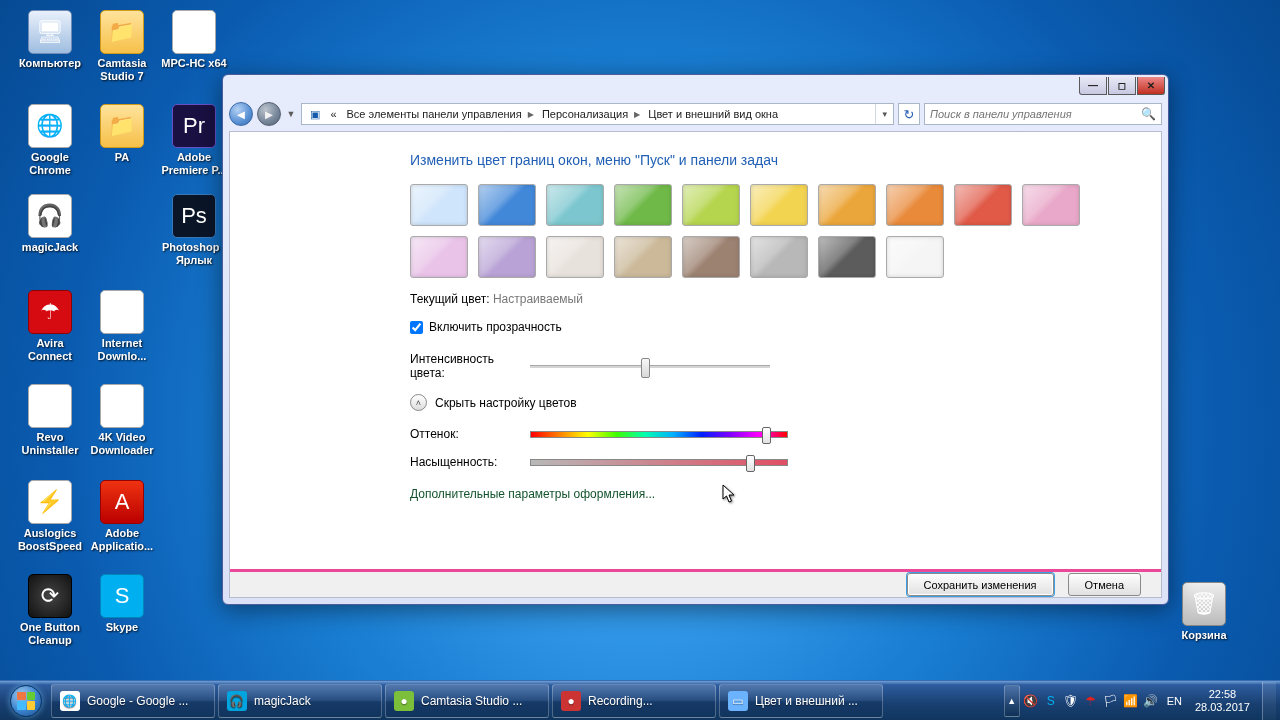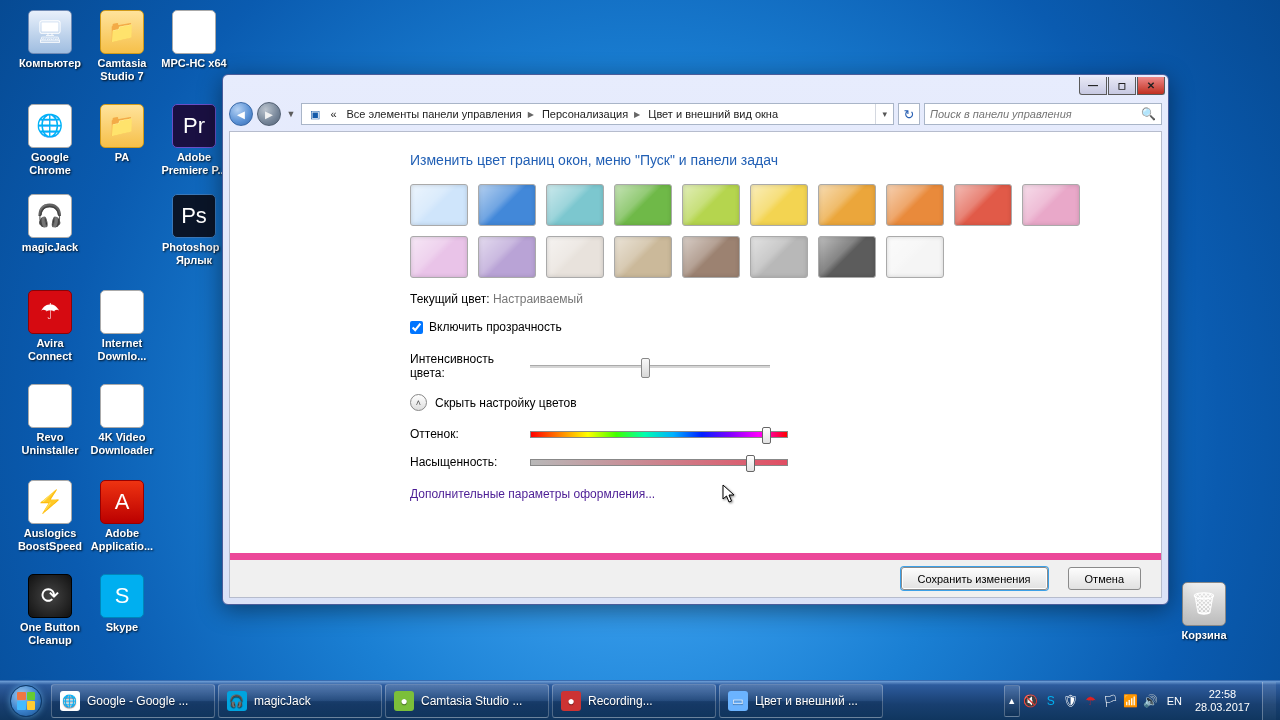--- a/index.html
+++ b/index.html
@@ -65,22 +65,22 @@
 .row .lab{width:120px;}
 .slider-track{position:relative;height:4px;background:#d5d5d5;border-top:1px solid #aaa;border-bottom:1px solid #fff;margin-top:1px;}
 .slider-intensity{width:240px;}
 .slider-thumb{position:absolute;top:-8px;width:9px;height:20px;background:linear-gradient(#f8f8f8,#d8d8d8);border:1px solid #888;border-radius:2px;cursor:pointer;}
 .collapse{font-size:12px;display:flex;align-items:center;gap:8px;margin:8px 0 16px;cursor:pointer;}
 .collapse .circ{width:17px;height:17px;border:1px solid #888;border-radius:50%;display:flex;align-items:center;justify-content:center;font-size:9px;color:#555;background:linear-gradient(#fff,#ddd);}
 .hueslider{width:258px;height:7px;position:relative;background:linear-gradient(90deg,red,#ff8000,#ff0,#40ff00,#00ffb0,#00b0ff,#0020ff,#8000ff,#f0f,red);border:1px solid #888;}
 .satslider{width:258px;height:7px;position:relative;background:linear-gradient(90deg,#b8b8b8,#e14e63);border:1px solid #888;}
 .brislider{width:258px;height:7px;position:relative;background:linear-gradient(90deg,#000,#e14e63);border:1px solid #888;}
 .cthumb{position:absolute;top:-5px;width:9px;height:17px;background:linear-gradient(#fff,#e2e2e2);border:1px solid #666;border-radius:2px;cursor:pointer;}
-.link{color:#4c1d95;font-size:12px;cursor:pointer;margin-top:4px;display:inline-block;}
-.btnbar{height:44px;border-top:7px solid #ec4899;background:#f0f0f0;display:flex;align-items:center;justify-content:flex-end;gap:20px;padding:0 20px;}
+.link{color:#14532d;font-size:12px;cursor:pointer;margin-top:4px;display:inline-block;}
+.btnbar{height:28px;border-top:3px solid #ec4899;background:#f0f0f0;display:flex;align-items:center;justify-content:flex-end;gap:14px;padding:0 20px;}
 .btnbar button{height:23px;padding:0 16px;font-size:11px;border:1px solid #8a8a8a;border-radius:3px;background:linear-gradient(#fdfdfd,#e1e1e1);cursor:pointer;}
 .btnbar button.def{box-shadow:0 0 0 1px #3ca0e7,inset 0 0 0 1px #fff;}
 
 
 .cursor{position:absolute;left:722px;top:484px;width:14px;height:20px;pointer-events:none;z-index:50;}
 .cursor svg{filter:drop-shadow(1px 1px 1px rgba(0,0,0,.5));}
 
 
 .taskbar{position:absolute;left:0;bottom:0;width:100%;height:40px;background:linear-gradient(#70a0d8 0%, #2d5c9e 10%, #183f70 60%, #10365f 100%);display:flex;align-items:center;padding:0 4px;border-top:1px solid #3a6db0;}
 .start{width:44px;height:36px;display:flex;align-items:center;justify-content:center;cursor:pointer;}

